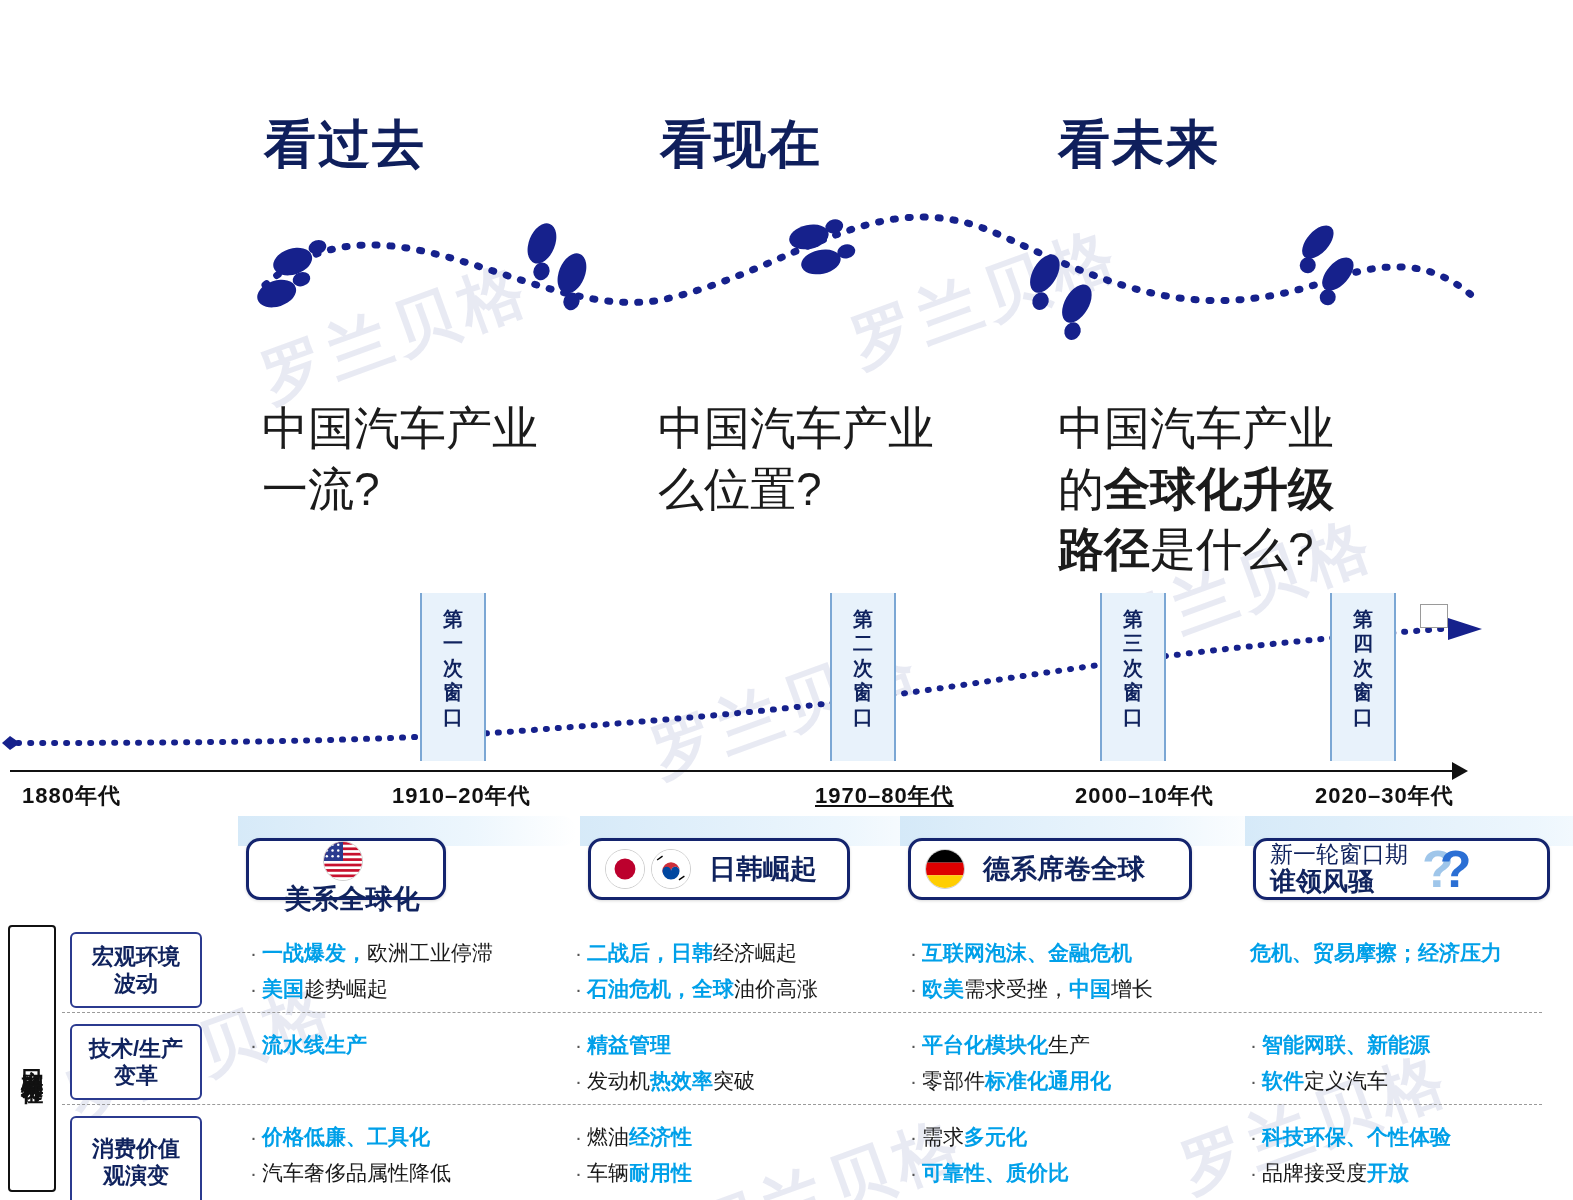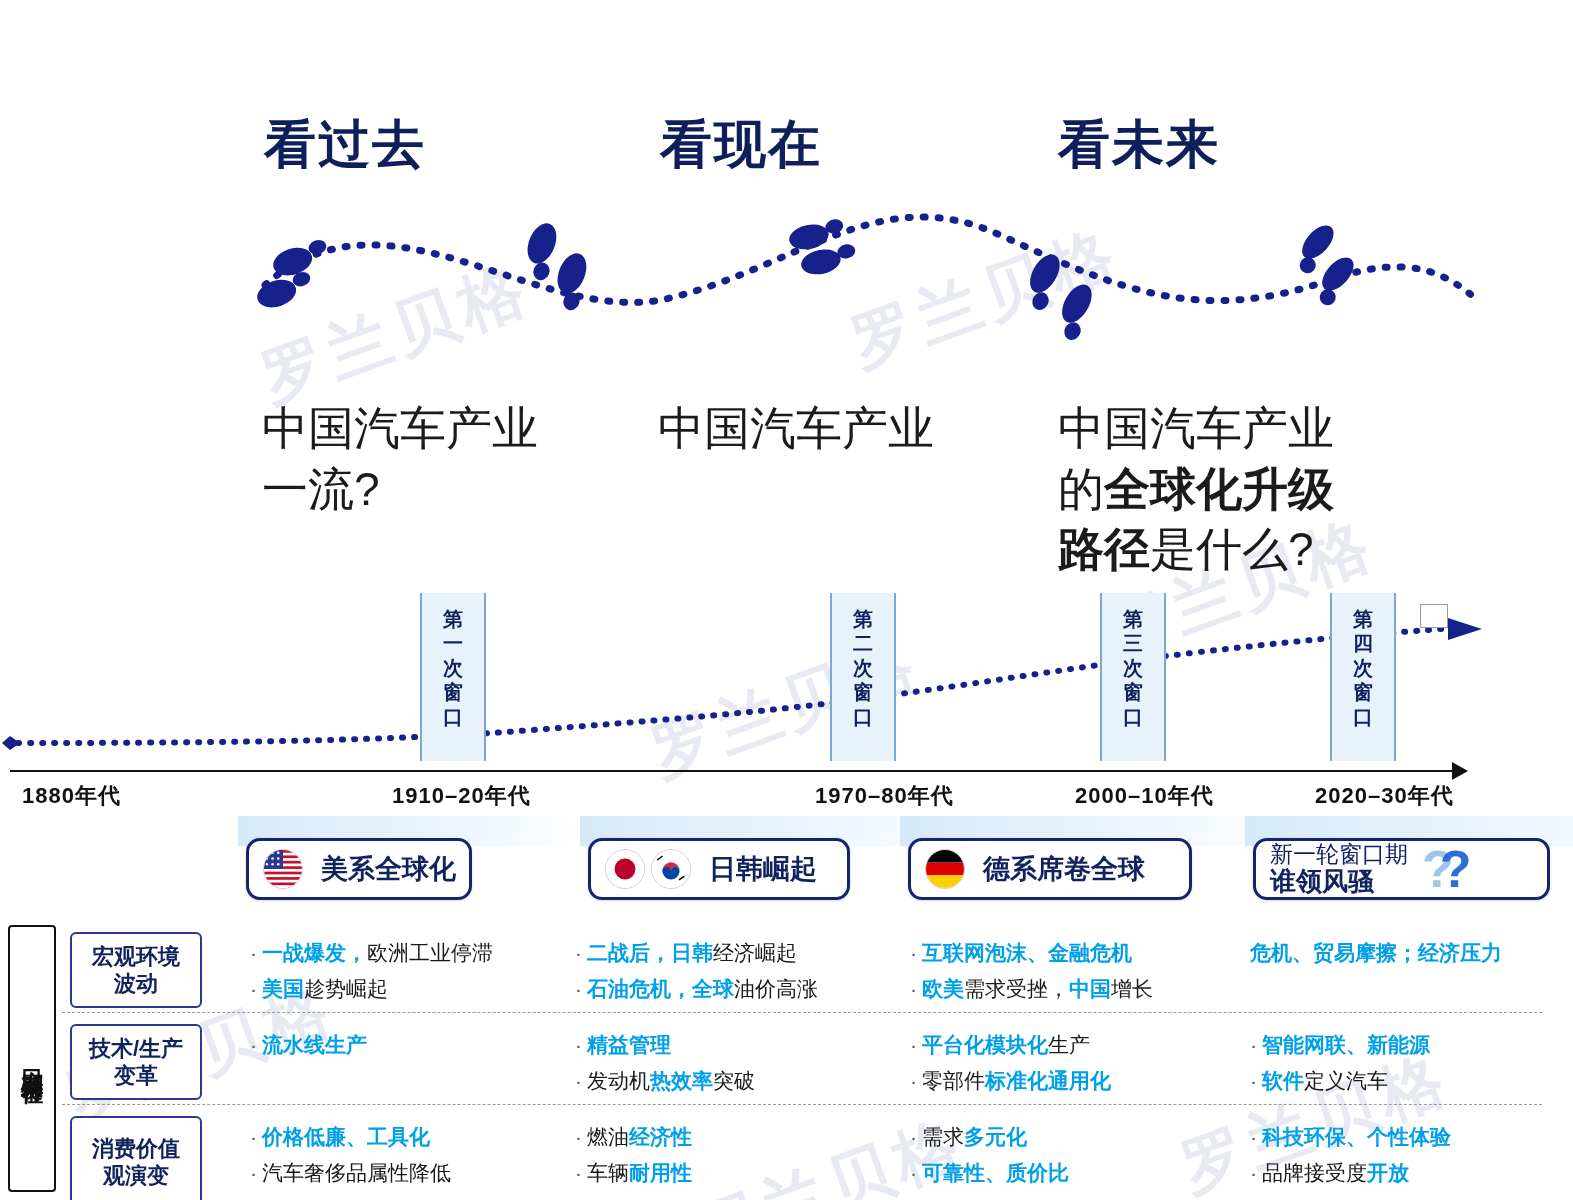--- a/index.html
+++ b/index.html
@@ -139,20 +139,21 @@
 </svg>
 </div>
 
 <div id="questionsGroup">
     <div class="qblock" style="left: 262px; top: 398px;">
       <div><span>中国汽车产业</span></div>
       <div><span>一流?</span></div>
     </div>
     <div class="qblock" style="left: 658px; top: 398px;">
       <div><span>中国汽车产业</span></div>
+      <div><span>么位置?</span></div>
     </div>
     <div class="qblock" style="left: 1058px; top: 398px;">
       <div><span>中国汽车产业</span></div>
       <div><span>的</span><b>全球化升级</b></div>
       <div><b>路径</b>是什么?</div>
     </div>
   </div>
 
 <div style="position:absolute;left:0;top:600px;width:1520px;height:175px;">
 <svg width="1520" height="175" viewBox="0 0 1520 175" xmlns="http://www.w3.org/2000/svg">
@@ -191,28 +192,28 @@
       <span>次</span>
       <span>窗</span>
       <span>口</span>
     </div>
   </div>
 <div class="tl-axis"></div>
 <div class="tl-arrow"></div>
 <div id="tlLabels">
     <div class="tl-label" style="left: 22px;">1880年代</div>
     <div class="tl-label" style="left: 392px;">1910–20年代</div>
-    <div class="tl-label" style="left: 815px;">1970–80年代</div>
+    <div class="tl-label" style="left: 815px; text-decoration: underline;">1970–80年代</div>
     <div class="tl-label" style="left: 1075px;">2000–10年代</div>
     <div class="tl-label" style="left: 1315px;">2020–30年代</div>
   </div>
 
 <div id="bannersGroup">
     <div class="swoosh" style="left: 238px; top: 816px; width: 338px;"></div>
-    <div class="banner" style="left: 246px; top: 838px; width: 226px;">
+    <div class="banner" style="left: 246px; top: 838px; width: 200px; flex-direction: column;">
       <div class="flag" style="margin-right: 6px;"><svg viewBox="0 0 40 40" width="38" height="38">
           <rect width="40" height="40" fill="#fff"></rect>
           <g fill="#c8102e">
             <rect y="0" width="40" height="2.85"></rect>
             <rect y="5.7" width="40" height="2.85"></rect>
             <rect y="11.4" width="40" height="2.85"></rect>
             <rect y="17.1" width="40" height="2.85"></rect>
             <rect y="22.8" width="40" height="2.85"></rect>
             <rect y="28.5" width="40" height="2.85"></rect>
             <rect y="34.2" width="40" height="2.85"></rect>

